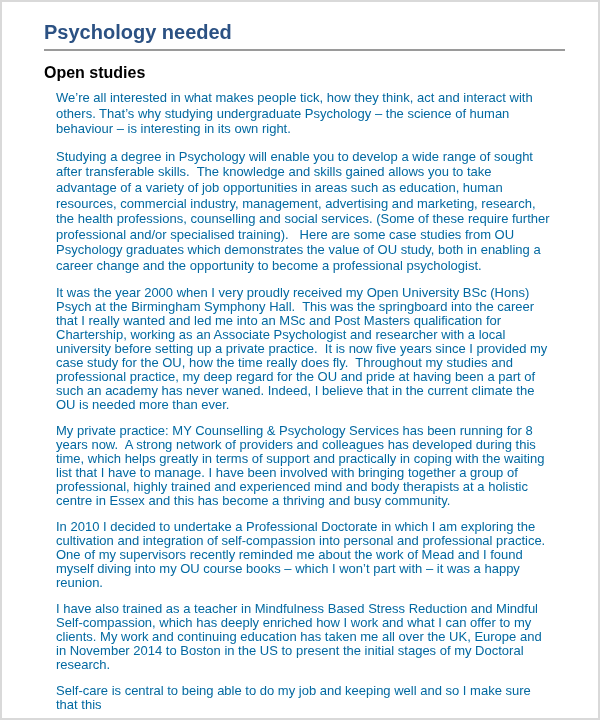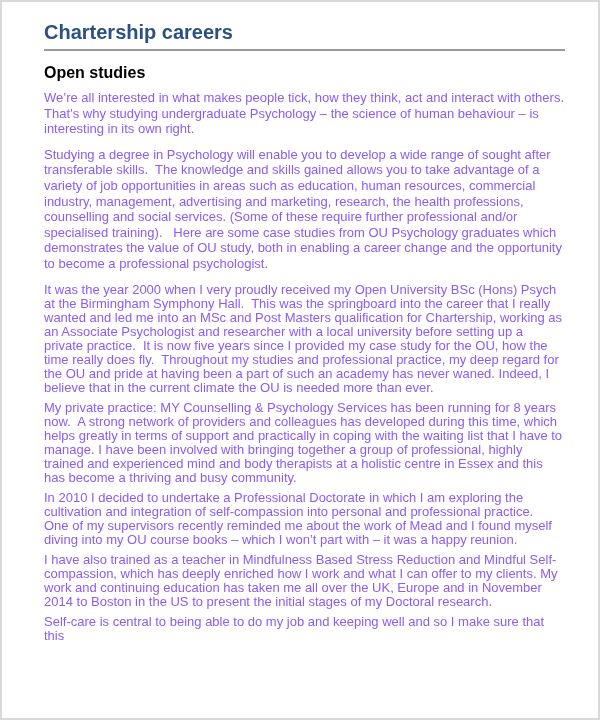--- a/index.html
+++ b/index.html
@@ -28,23 +28,23 @@
     border-bottom: 2px solid #9a9a9a;
   }
   .section-heading {
     margin: 12px 0 0 0;
     font-size: 16px;
     line-height: 19px;
     font-weight: bold;
     color: #000000;
   }
   p {
-    margin: 0;
+    margin: 12px;
     white-space: pre-wrap;
-    color: #8b5cf6;
+    color: #0369a1;
   }
   .intro p {
     font-size: 13px;
     line-height: 15.6px;
     margin-top: 10px;
   }
   .intro p:first-child {
     margin-top: 8px;
   }
   .case p {
@@ -54,21 +54,21 @@
   }
   .case p:first-child {
     margin-top: 11px;
   }
 </style>
 </head>
 <body>
 
 <div class="page">
 
-  <h1 class="doc-title">Chartership careers</h1>
+  <h1 class="doc-title">Psychology needed</h1>
 
   <h2 class="section-heading">Open studies</h2>
 
   <div class="intro">
     <p>We’re all interested in what makes people tick, how they think, act and interact with others. That’s why studying undergraduate Psychology – the science of human behaviour – is interesting in its own right.</p>
     <p>Studying a degree in Psychology will enable you to develop a wide range of sought after transferable skills.  The knowledge and skills gained allows you to take advantage of a variety of job opportunities in areas such as education, human resources, commercial industry, management, advertising and marketing, research, the health professions, counselling and social services. (Some of these require further professional and/or specialised training).   Here are some case studies from OU Psychology graduates which demonstrates the value of OU study, both in enabling a career change and the opportunity to become a professional psychologist.</p>
   </div>
 
   <div class="case">
     <p>It was the year 2000 when I very proudly received my Open University BSc (Hons) Psych at the Birmingham Symphony Hall.  This was the springboard into the career that I really wanted and led me into an MSc and Post Masters qualification for Chartership, working as an Associate Psychologist and researcher with a local university before setting up a private practice.  It is now five years since I provided my case study for the OU, how the time really does fly.  Throughout my studies and professional practice, my deep regard for the OU and pride at having been a part of such an academy has never waned. Indeed, I believe that in the current climate the OU is needed more than ever.</p>

